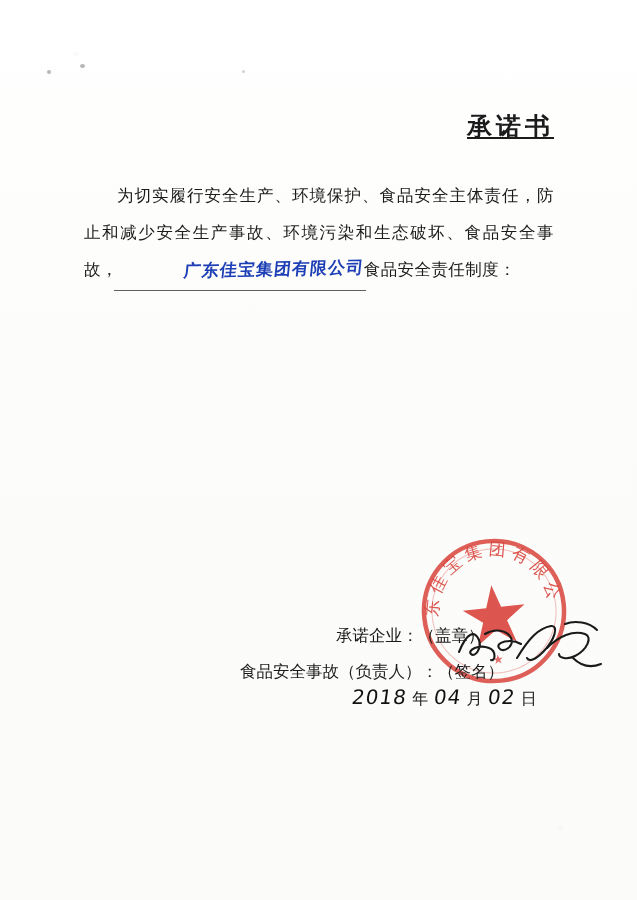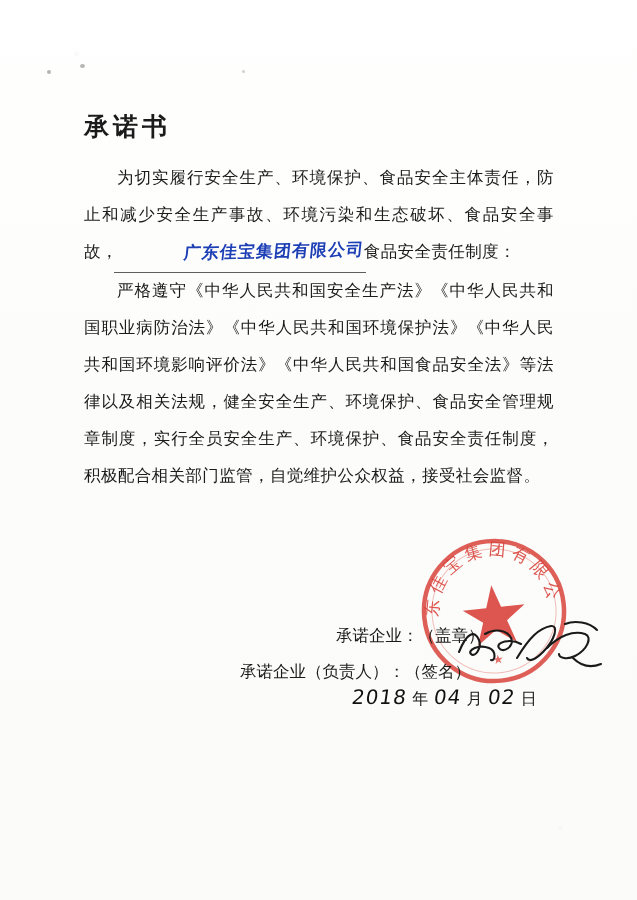--- a/index.html
+++ b/index.html
@@ -45,26 +45,27 @@
   .speck-c { left: 242px; top: 70px; width: 3px; height: 3px; opacity: .35; }
 
   
   .doc {
     position: absolute;
     left: 84px;
     top: 110px;
     width: 470px;
   }
   .doc-title {
-    text-align: left;
+    text-align: right;
     font-size: 25px;
     font-weight: bold;
     letter-spacing: 4px;
-    margin: 0 0 16px 0;
+    margin: 0 0 34px 0;
     font-family: "DejaVu Serif", "Liberation Serif", serif;
+    text-decoration: underline;
   }
   .para {
     font-size: 16.5px;
     line-height: 37px;
     text-align: justify;
     text-justify: inter-ideograph;
     margin: 0 0 2px 0;
     letter-spacing: 0.4px;
   }
   .indent { text-indent: 2em; }
@@ -170,21 +171,20 @@
   <div class="speck speck-c"></div>
 
   <div class="doc">
 
     <h1 class="doc-title">承诺书</h1>
 
     <p class="para indent">
       <span>为切实履行安全生产、环境保护、食品安全主体责任，防止和减少安全生产事故、环境污染和生态破坏、食品安全事故，</span><span class="hand-inline"><span class="hand-text">广东佳宝集团有限公司</span><span class="hand-underline"></span></span><span>食品安全责任制度：</span>
     </p>
 
-    <p class="para indent">严格遵守《中华人民共和国安全生产法》《中华人民共和国职业病防治法》《中华人民共和国环境保护法》《中华人民共和国环境影响评价法》《中华人民共和国食品安全法》等法律以及相关法规，健全安全生产、环境保护、食品安全管理规章制度，实行全员安全生产、环境保护、食品安全责任制度，积极配合相关部门监管，自觉维护公众权益，接受社会监督。</p>
 
   </div>
 
   <div class="seal">
     <svg width="152" height="152" viewBox="0 0 152 152" aria-hidden="true">
       <defs>
         <path id="sealArc" d="M 20,76 A 56,56 0 0 1 132,76"></path>
       </defs>
       <circle cx="76" cy="76" r="70" fill="none" stroke="#d42a22" stroke-width="4.5" opacity="0.85"></circle>
       <circle cx="76" cy="76" r="62" fill="none" stroke="#d42a22" stroke-width="1" opacity="0.35"></circle>
@@ -192,21 +192,21 @@
         <textPath href="#sealArc" startOffset="50%" text-anchor="middle">广东佳宝集团有限公司</textPath>
       </text>
       <polygon points="76,50 83.5,72.5 107,72.5 88,86.5 95.5,109 76,95 56.5,109 64,86.5 45,72.5 68.5,72.5" fill="#d42a22" opacity="0.9"></polygon>
       <text x="76" y="128" text-anchor="middle" font-family="'DejaVu Serif', serif" font-size="11" fill="#d42a22" letter-spacing="2" opacity="0.75">★</text>
     </svg>
     <span class="sr-only">广东佳宝集团有限公司</span>
   </div>
 
   <div class="sign-block">
     <div class="sign-line indent-1">承诺企业：（盖章）</div>
-    <div class="sign-line">承诺企业（负责人）：（签名）</div>
+    <div class="sign-line">食品安全事故（负责人）：（签名）</div>
   </div>
 
   <div class="hand-signature">
     <svg width="150" height="70" viewBox="0 0 150 70" aria-hidden="true">
       <g fill="none" stroke="#1a1a1a" stroke-width="2.1" stroke-linecap="round">
         <path d="M4,38 C12,18 20,16 24,26 C27,34 20,44 16,40 C12,36 24,30 34,34 C42,37 40,48 36,46"></path>
         <path d="M30,20 C40,14 52,16 56,24 C60,32 48,40 44,34 C40,28 56,24 66,30"></path>
         <path d="M62,44 C74,24 84,14 96,12 C104,11 100,26 88,38 C80,46 74,48 72,44"></path>
         <path d="M92,34 C104,22 118,16 130,20 C138,23 132,36 120,42 C112,46 104,44 104,40"></path>
         <path d="M110,10 C120,6 134,8 142,16"></path>

